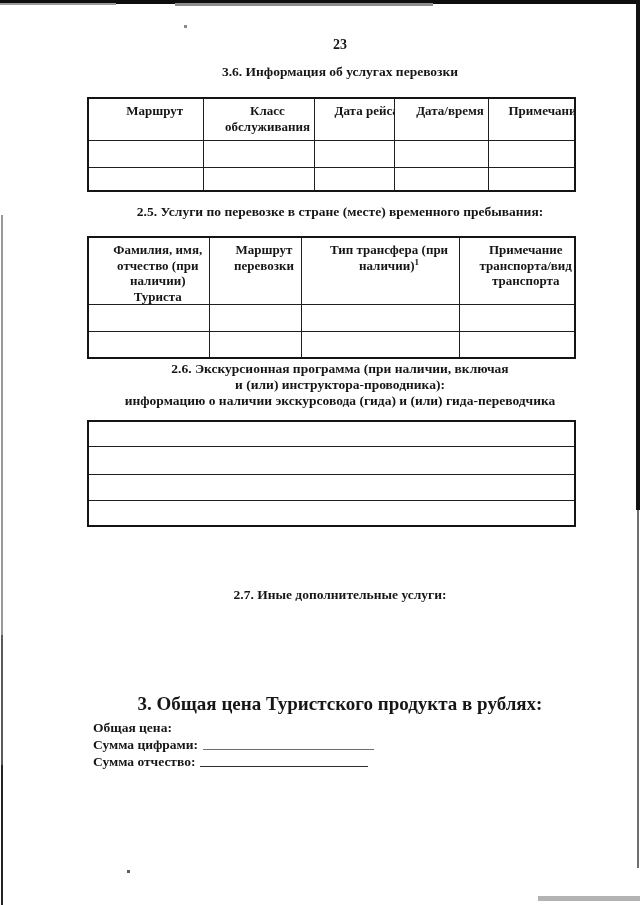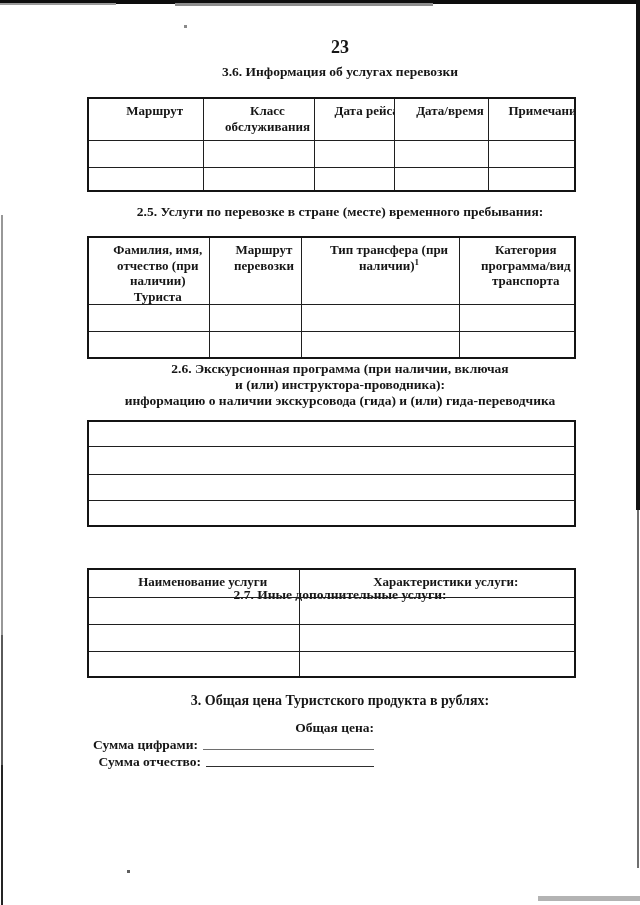--- a/index.html
+++ b/index.html
@@ -22,26 +22,26 @@
   .edge-right-gray{left:637px;top:510px;width:2px;height:358px;background:#6f6f6f;}
   .edge-left-gray{left:1px;top:215px;width:2px;height:420px;background:#989898;}
   .edge-left-mid{left:1px;top:635px;width:2px;height:130px;background:#5a5a5a;}
   .edge-left-dark{left:1px;top:765px;width:2px;height:140px;background:#242424;}
   .mark-bottom-right{left:538px;top:896px;width:102px;height:5px;background:#b3b3b3;}
   .speck1{left:184px;top:25px;width:3px;height:3px;background:#8a8a8a;}
   .speck2{left:127px;top:870px;width:3px;height:3px;background:#5f5f5f;}
 
   
   .centered{position:absolute;left:40px;right:0;text-align:center;}
-  .page-num{top:37px;font-size:18px;text-align:center;}
+  .page-num{top:37px;font-size:14px;text-align:center;}
   .h24{top:64px;font-size:13.5px;}
   .h25{top:204px;font-size:13.5px;}
   .h26{top:361px;font-size:13.5px;line-height:16px;}
   .h27{top:543px;font-size:13.5px;margin-top:44px;}
-  .h3{top:693px;font-size:14px;}
+  .h3{top:693px;font-size:19px;}
 
   
   table{
     position:absolute;left:87px;width:487px;
     border-collapse:collapse;table-layout:fixed;
     border:2px solid #141414;
   }
   th,td{
     border:1px solid #1f1f1f;
     font-size:13px;line-height:15.5px;
@@ -61,21 +61,21 @@
   .r27 td{height:27px;}
   .r26 td{height:26px;}
   .r25 td{height:25px;}
   .r24 td{height:24px;}
   .r28 td{height:28px;}
   .nowrap{white-space:nowrap;}
   sup{font-size:9px;line-height:0;}
 
   
   .price-block{position:absolute;left:93px;top:720px;font-size:13.5px;}
-  .price-line{height:17px;white-space:nowrap;text-align:right;}
+  .price-line{height:17px;white-space:nowrap;}
   .fill-line{
     display:inline-block;height:12px;margin-left:5px;
     position:relative;top:1px;
   }
   .fill-line.u1{width:171px;border-bottom:1.6px solid #6e6e6e;}
   .fill-line.u2{width:168px;border-bottom:1.6px solid #2e2e2e;}
 </style>
 </head>
 <body>
 
@@ -135,21 +135,21 @@
         <col style="width:121px">
         <col style="width:92px">
         <col style="width:158px">
         <col style="width:116px">
       </colgroup>
     <tbody>
         <tr class="hrow">
       <th>Фамилия, имя, отчество (при наличии) Туриста</th>
       <th>Маршрут перевозки</th>
       <th><span>Тип трансфера (при наличии)</span><sup>1</sup></th>
-      <th>Категория программа/вид транспорта</th>
+      <th>Примечание транспорта/вид транспорта</th>
     </tr>
     <tr class="r27">
       <td></td>
           <td></td>
           <td></td>
           <td></td>
     </tr>
     <tr class="r26">
       <td></td>
           <td></td>
@@ -178,44 +178,20 @@
     <tr class="r26">
           <td></td>
         </tr>
     <tr class="r26">
           <td></td>
         </tr>
   </tbody>
     </table>
 
   <div class="centered h27">2.7. Иные дополнительные услуги:</div>
-  <table id="t27">
-    <colgroup>
-        <col style="width:211px">
-        <col style="width:276px">
-      </colgroup>
-    <tbody>
-        <tr class="hrow">
-      <th class="nowrap">Наименование услуги</th>
-      <th class="nowrap">Характеристики услуги:</th>
-    </tr>
-    <tr class="r27">
-          <td></td>
-          <td></td>
-        </tr>
-    <tr class="r27">
-          <td></td>
-          <td></td>
-        </tr>
-    <tr class="r26">
-          <td></td>
-          <td></td>
-        </tr>
-  </tbody>
-    </table>
 
   <div class="centered h3">3. Общая цена Туристского продукта в рублях:</div>
   <div class="price-block">
     <div class="price-line">
       <span>Общая цена:</span>
     </div>
     <div class="price-line">
       <span>Сумма цифрами:</span><span class="fill-line u1"></span>
     </div>
     <div class="price-line">

